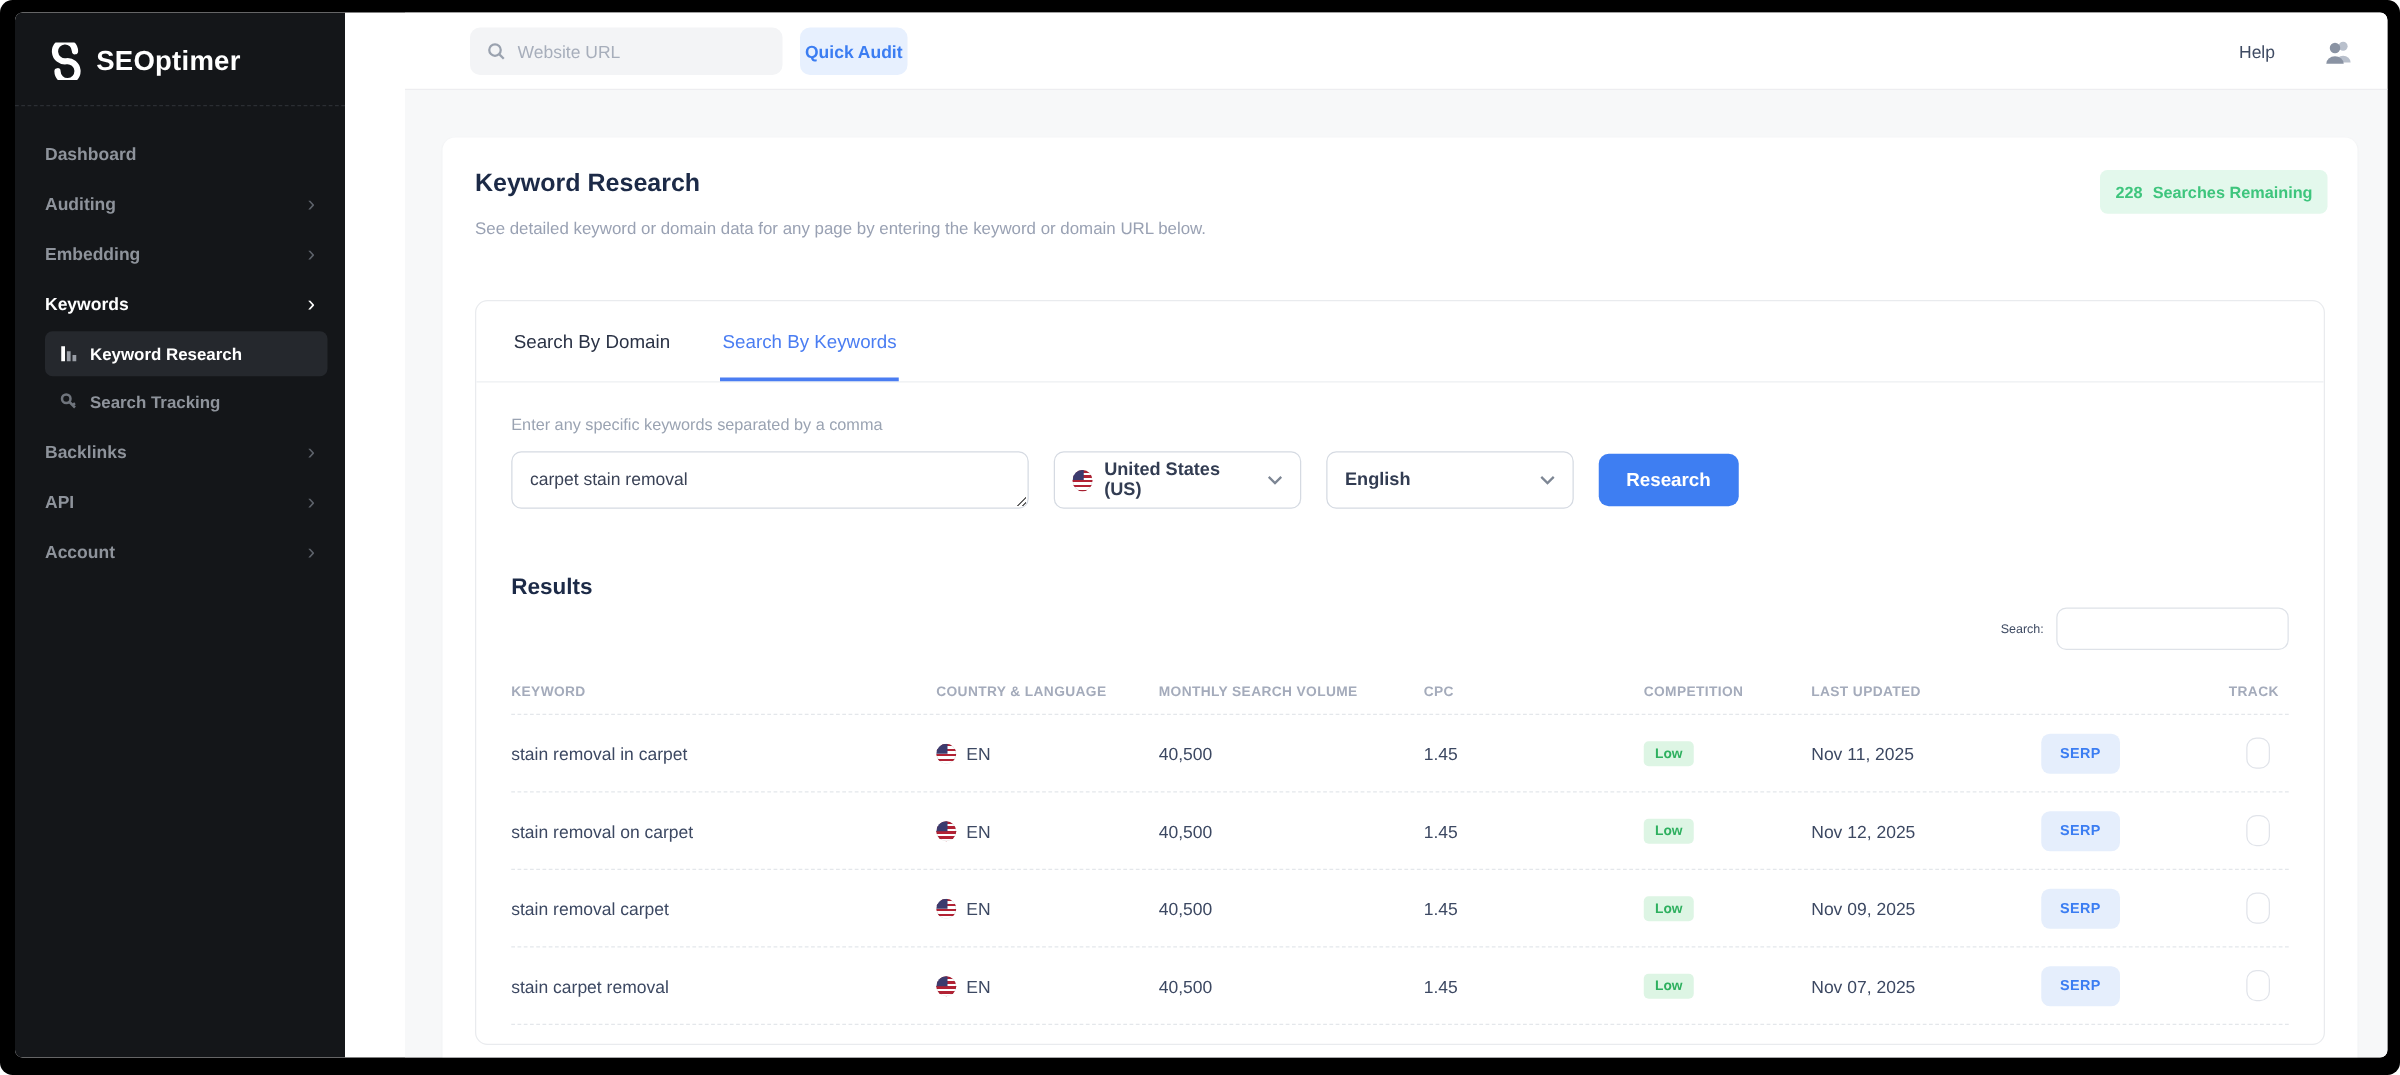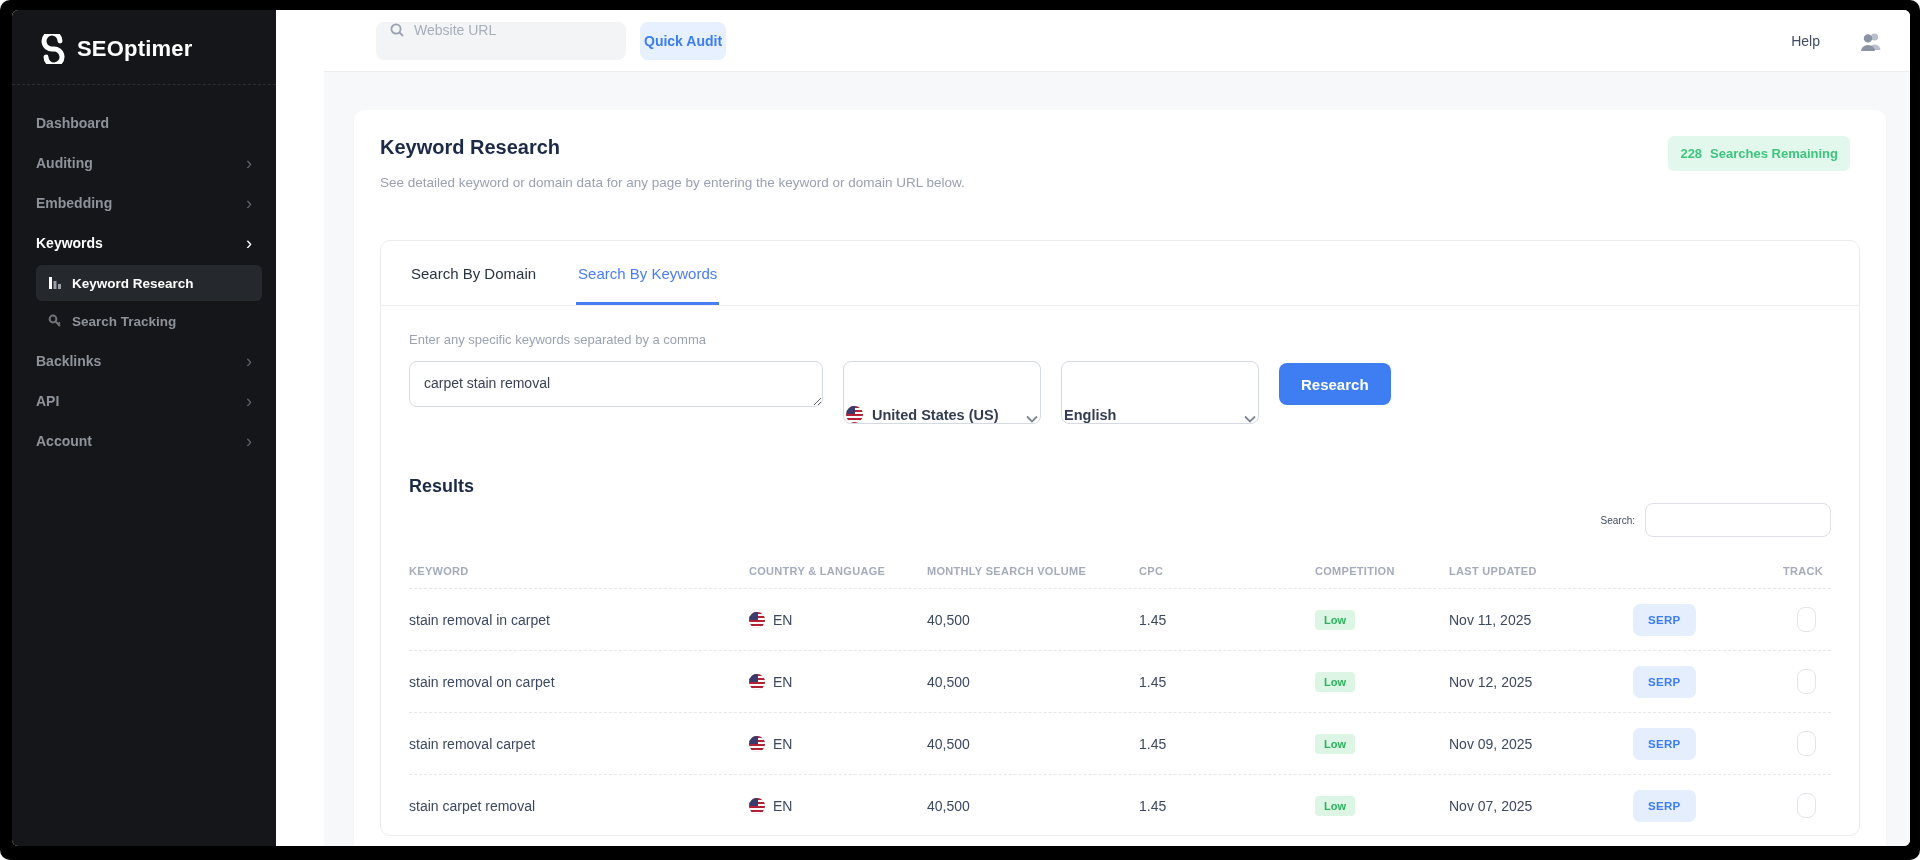--- a/index.html
+++ b/index.html
@@ -24,54 +24,54 @@
   .sub-item { display:flex; align-items:center; gap:10px; height:36px;
     margin:2px 0 2px 10px; padding:0 12px; font-size:13.5px; font-weight:bold;
     border-radius:6px; color:#8e939b; cursor:pointer; }
   .sub-item.active { background:#25282d; color:#fff; }
 
   
   .main { flex:1; display:flex; flex-direction:column; min-width:0; }
   .topbar { height:62px; background:#fff; border-bottom:1px solid #ededf0;
     display:flex; align-items:center; padding:0 26px 0 26px; }
   .url-input { width:250px; height:38px; background:#f3f4f6; border-radius:8px;
-    display:flex; align-items:flex-start; gap:9px; padding:0 13px; margin-left:26px; }
+    display:flex; align-items:center; gap:9px; padding:0 13px; margin-left:26px; }
   .url-input input { border:none; outline:none; background:transparent; flex:1;
     font-size:14px; color:#3c4862; font-family:inherit; }
   .url-input input::placeholder { color:#a7aebb; }
   .quick-audit { margin-left:14px; height:38px; padding:0 4px; background:#e7f0fe;
     color:#3b7df2; border:none; border-radius:8px; font-size:14px; font-weight:bold;
     cursor:pointer; font-family:inherit; }
   .help-link { font-size:14px; color:#3f4b63; cursor:pointer; }
   .people { margin-left:38px; cursor:pointer; display:flex; align-items:center; }
 
   .content { flex:1; background:#f7f8f9; padding:38px 24px 0 30px; overflow:hidden; }
   .card { background:#fff; border-radius:10px 10px 0 0; height:100%;
     box-shadow:0 1px 2px rgba(30,40,70,.04); padding:26px 26px 0 26px; position:relative; }
   .page-title { font-size:20px; font-weight:bold; color:#1c2a47; }
   .page-sub { margin-top:16px; font-size:13.5px; color:#99a1b3; }
-  .badge { position:absolute; right:36px; top:26px; background:#e3f8ec; color:#3ec57d;
+  .badge { position:absolute; right:24px; top:26px; background:#e3f8ec; color:#3ec57d;
     border-radius:6px; padding:10px 12px; font-size:13px; font-weight:bold;
     display:flex; gap:8px; }
 
   .panel { margin-top:50px; border:1px solid #e9ebee; border-radius:10px;
     height:596px; overflow:hidden; }
   .tabs { display:flex; gap:38px; padding:0 28px; border-bottom:1px solid #edeff2; }
   .tab { padding:24px 2px 20px; font-size:15px; color:#2a3245; cursor:pointer;
     border-bottom:3px solid transparent; }
   .tab.active { color:#4a7df2; border-bottom-color:#4a7df2; }
 
   .panel-body { padding:26px 28px 0; }
   .form-label { font-size:13px; color:#9aa3b2; }
   .form-row { display:flex; gap:20px; margin-top:14px; align-items:flex-start; }
   .kw-textarea { width:414px; height:46px; border:1px solid #d5dae2; border-radius:8px;
     padding:13px 14px; font-size:14px; color:#3a4256; font-family:inherit;
     resize:both; outline:none; }
-  .select { height:63px; border:1px solid #d5dae2; border-radius:8px; background:#fff;
-    display:flex; align-items:flex-end; gap:9px; padding:0 2px; cursor:pointer; }
+  .select { height:46px; border:1px solid #d5dae2; border-radius:8px; background:#fff;
+    display:flex; align-items:center; gap:9px; padding:0 14px; cursor:pointer; }
   .select.country { width:198px; }
   .select.language { width:198px; }
   .select-label { font-size:14.5px; font-weight:bold; color:#323c52; }
   .select .chev-down { margin-left:auto; display:flex; }
   .research-btn { height:42px; margin-top:2px; padding:0 22px; background:#3e7ef2;
     color:#fff; border:none; border-radius:8px; font-size:15px; font-weight:bold;
     cursor:pointer; font-family:inherit; }
 
   .results-heading { margin-top:52px; font-size:18px; font-weight:bold; color:#1c2a47; }
   .search-row { display:flex; justify-content:flex-end; align-items:center; gap:10px;

